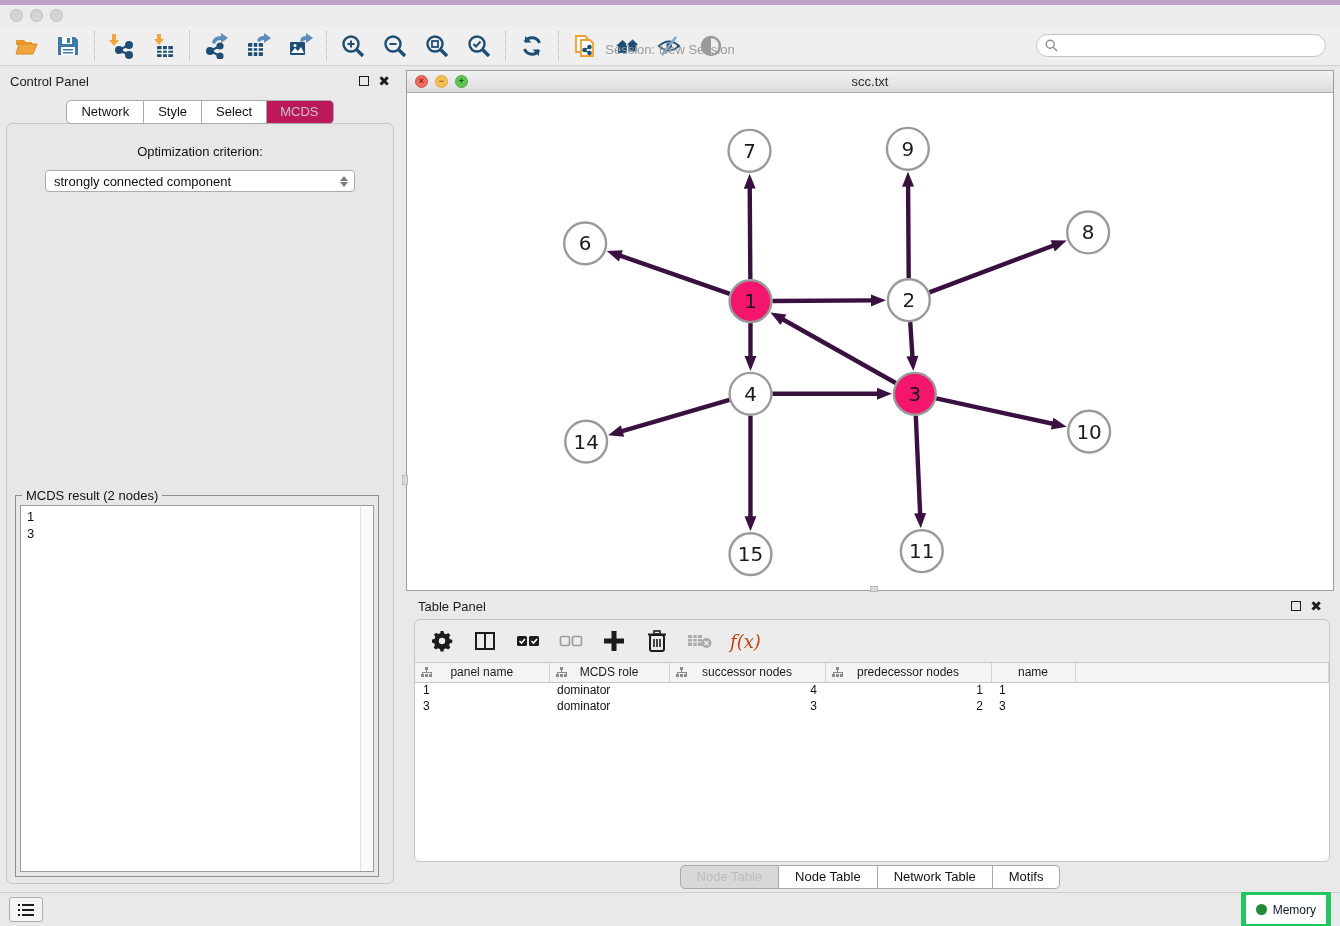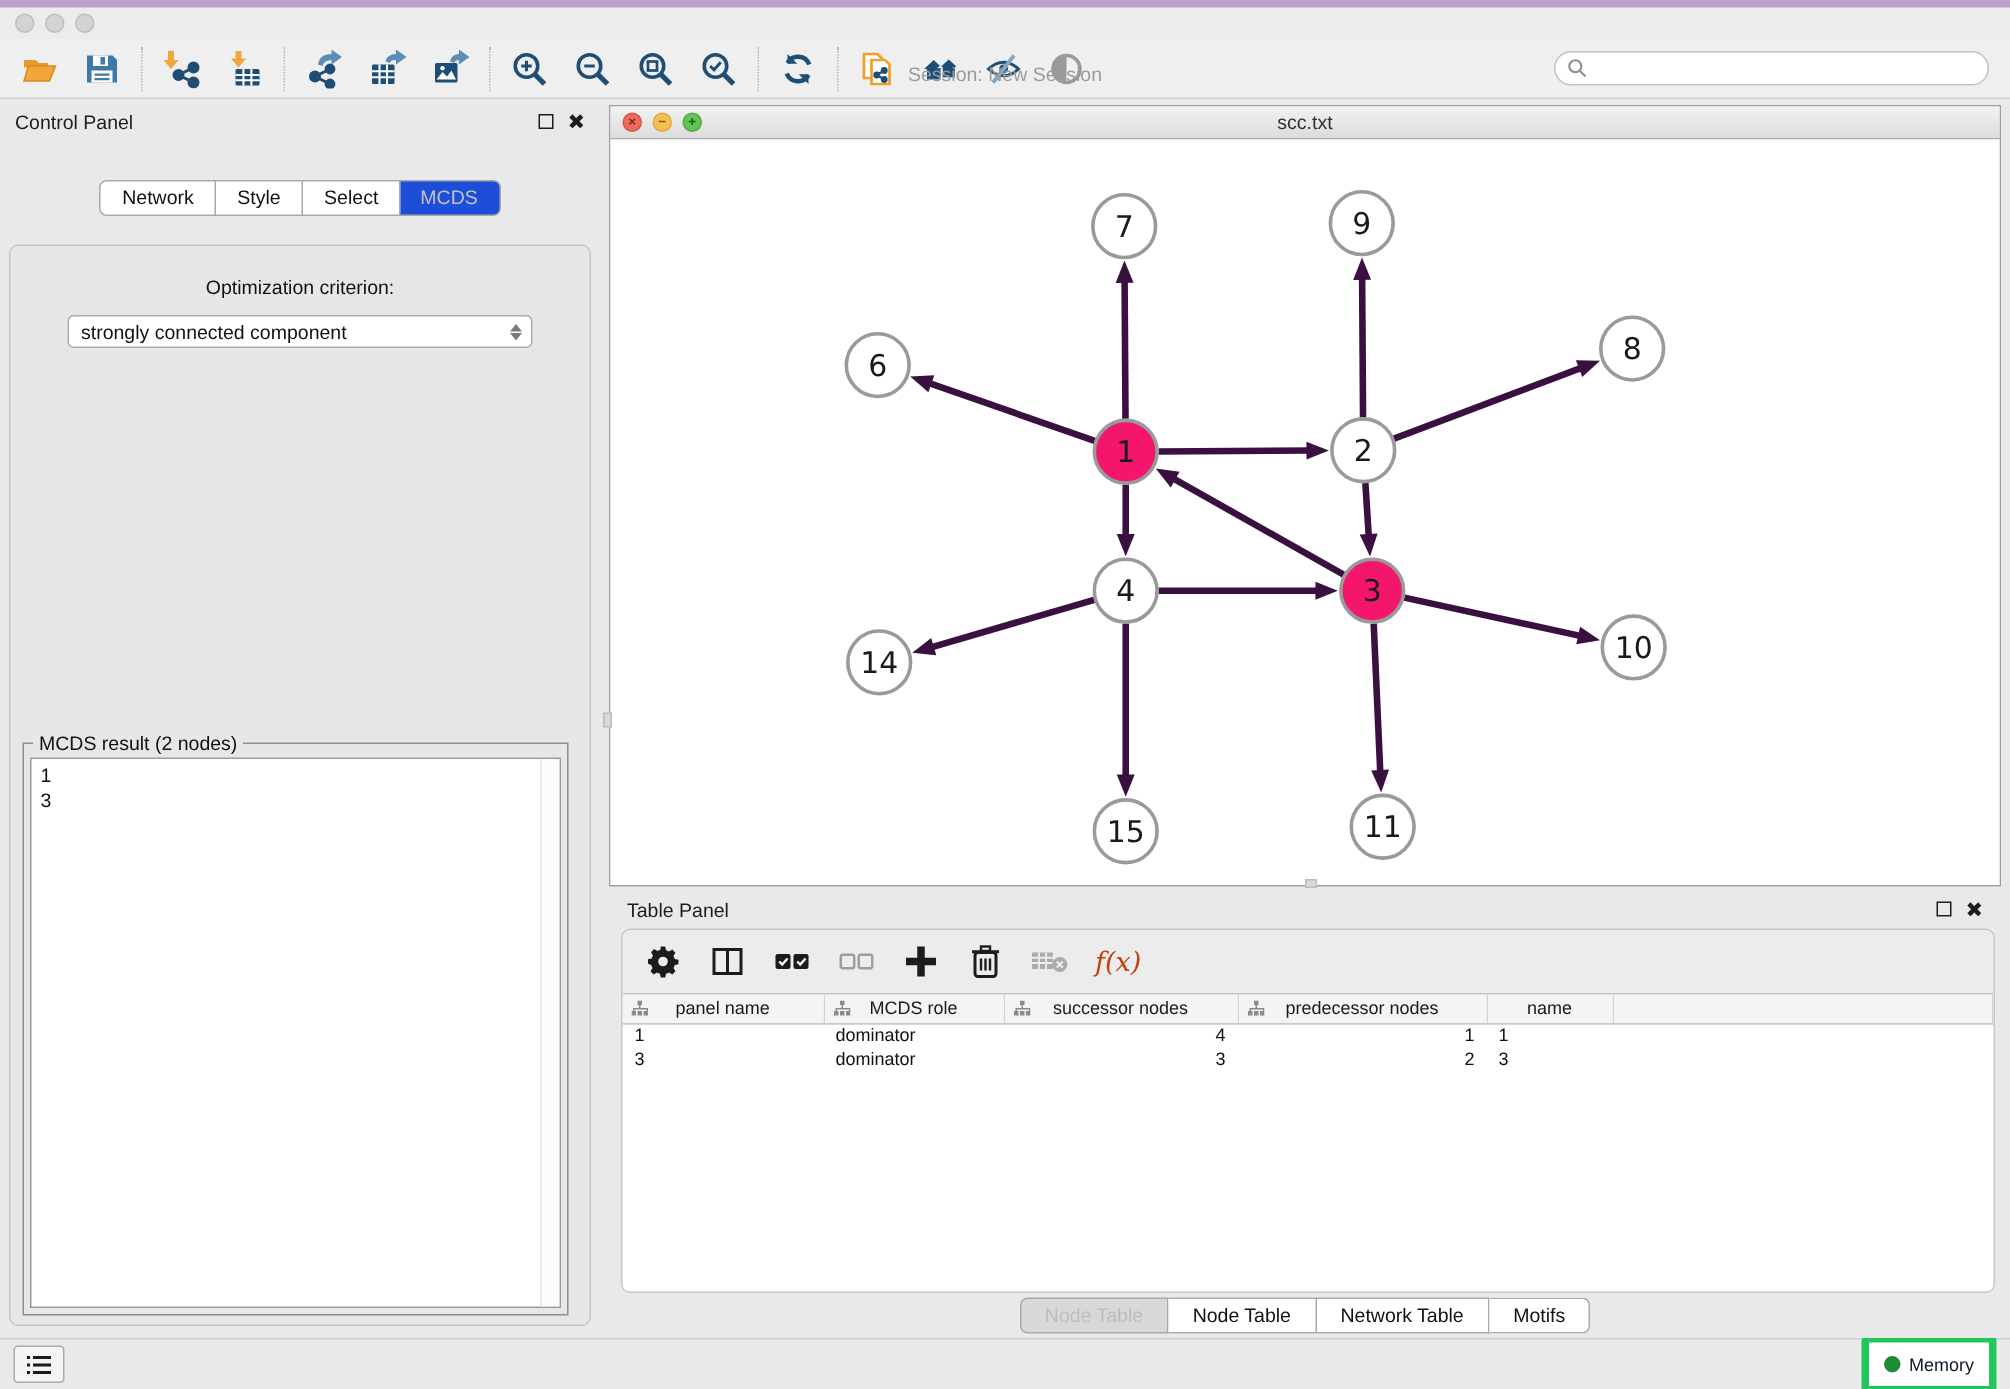--- a/index.html
+++ b/index.html
@@ -20,30 +20,30 @@
   .tb-btn { width:28px; height:28px; display:flex; align-items:center; justify-content:center; cursor:default; }
   .tb-btn svg { display:block; }
   .search-wrap { margin-left:auto; margin-right:6px; }
   .search-box { width:290px; height:23px; background:#fff; border:1px solid #C2C2C2; border-radius:12px; display:flex; align-items:center; padding:0 8px; }
   .search-box input { border:none; outline:none; flex:1; font-size:12px; background:transparent; margin-left:5px; }
 
   
   .main { flex:1 1 auto; display:flex; background:#E9E9E9; position:relative; min-height:0; }
 
   
-  .control-panel { width:402px; flex:0 0 auto; display:flex; flex-direction:column; padding:4px 2px 8px 0;gap:20px; }
+  .control-panel { width:402px; flex:0 0 auto; display:flex; flex-direction:column; padding:4px 2px 8px 0; }
   .cp-header { height:22px; display:flex; align-items:center; padding:0 10px; }
   .cp-title { font-size:13px; color:#1c1c1c; }
   .panel-header-icons { margin-left:auto; display:flex; align-items:center; gap:9px; }
   .float-icon { width:10px; height:10px; border:1.6px solid #1c1c1c; background:transparent; }
   .close-icon { font-size:14px; font-weight:bold; color:#1c1c1c; line-height:1; }
   .cp-tabs { display:flex; justify-content:center; margin-top:8px; position:relative; z-index:2; }
   .cp-tab { font-size:13px; padding:3px 14px 4px; background:#fff; border:1px solid #A9A9A9; border-left:none; color:#111; }
   .cp-tab:first-child { border-left:1px solid #A9A9A9; border-radius:5px 0 0 5px; }
-  .cp-tab.selected { background:#1d4ed8; color:#C3C3C3; border-radius:0 5px 5px 0;padding-left:13px; }
+  .cp-tab.selected { background:#be185d; color:#C3C3C3; border-radius:0 5px 5px 0;padding-left:13px; }
   .cp-body { flex:1; margin:-1px 6px 0 6px; background:#E7E7E7; border:1px solid #C6C6C6; border-radius:6px; padding-top:20px; display:flex; flex-direction:column; min-height:0; }
   .opt-label { text-align:center; font-size:13px; color:#111; }
   .select-row { display:flex; justify-content:center; margin-top:11px; }
   .mac-select { width:310px; height:22px; background:#fff; border:1px solid #ABABAB; border-radius:4px; display:flex; align-items:center; padding:0 6px 0 8px; font-size:13px; color:#111; }
   .mac-select .chevrons { margin-left:auto; display:flex; flex-direction:column; gap:1px; }
   .chev-up { width:0; height:0; border-left:4px solid transparent; border-right:4px solid transparent; border-bottom:5px solid #7c7c7c; }
   .chev-down { width:0; height:0; border-left:4px solid transparent; border-right:4px solid transparent; border-top:5px solid #7c7c7c; }
   .btn-row { display:flex; justify-content:center; gap:14px; margin-top:12px; }
   .mac-btn { background:#fff; border:1px solid #ABABAB; border-radius:5px; font-size:13px; color:#111; padding:3px 16px 4px; }
   .cp-spacer { flex:1; }

